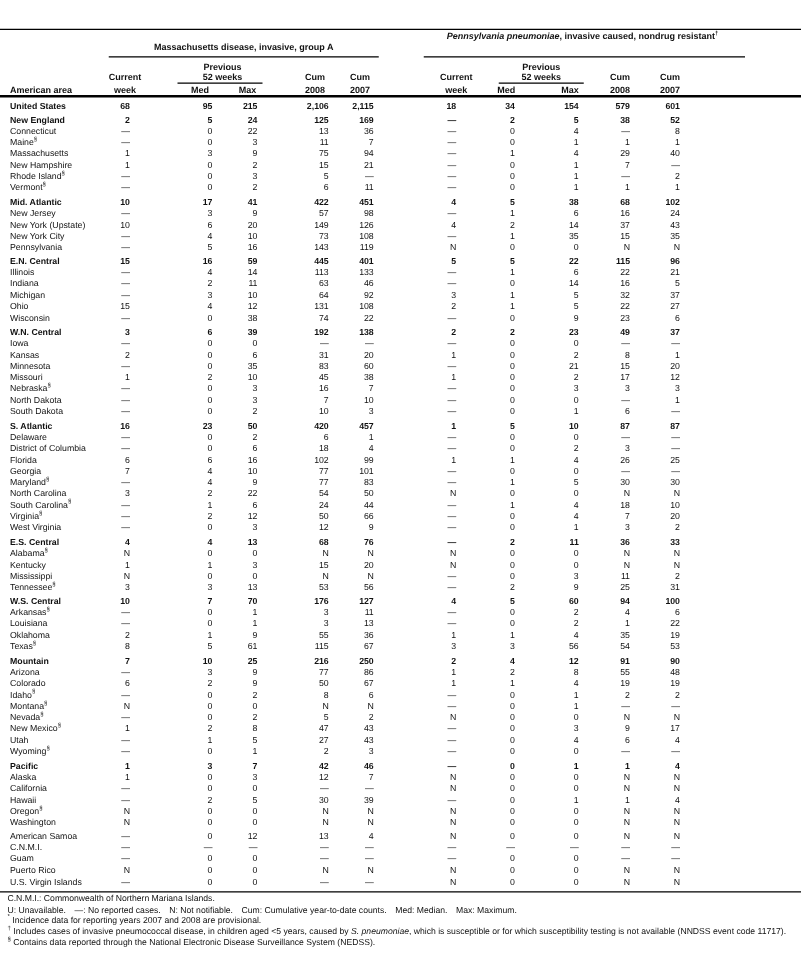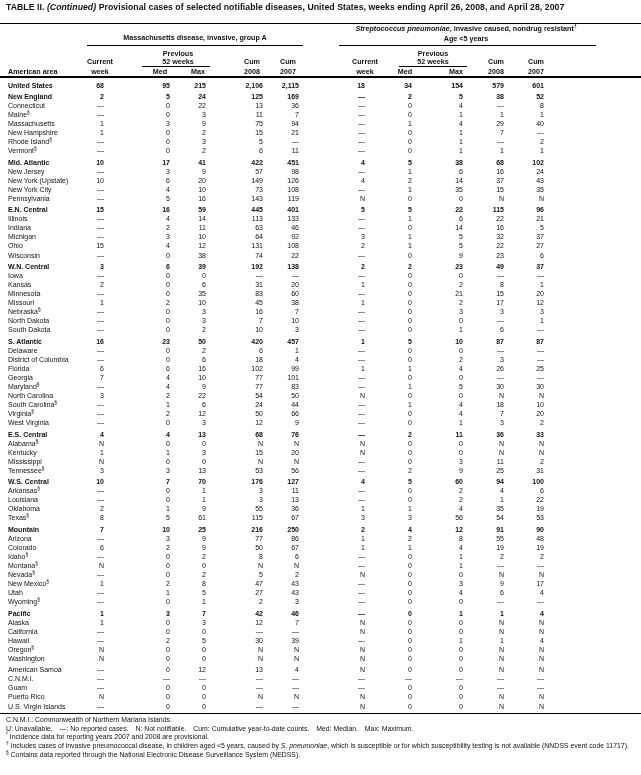--- a/index.html
+++ b/index.html
@@ -21,29 +21,27 @@
   i{font-style:italic;}
   #footnotes{position:absolute;top:716px;left:6px;width:632px;font-size:6.9px;line-height:8.65px;}
   .fn{padding-left:5px;text-indent:-5px;}
 </style>
 </head>
 <body>
 
 <div class="page">
 
   <div class="title">
-    <div><span>TABLE II. </span><i>(Continued)</i><span> Provisional cases of selected notifiable diseases, United States, weeks ending April 26, 2008, and April 28, 2007</span></div>
   </div>
   <div class="rule" style="top:22.5px;left:0;width:641px;height:1.6px"></div>
 
   <div class="glab" style="top:33px;left:87px;width:216px"><span>Massachusetts disease, invasive, group A</span></div>
   <div class="rule" style="top:44.5px;left:87px;width:216px;height:1px"></div>
 
-  <div class="glab" style="top:24px;left:335px;width:262px"><i>Streptococcus pneumoniae</i><span>, invasive caused, nondrug resistant</span><sup>†</sup></div>
-  <div class="glab" style="top:33.5px;left:335px;width:262px">Age &lt;5 years</div>
+  <div class="glab" style="top:24px;left:335px;width:262px"><i>Pennsylvania pneumoniae</i><span>, invasive caused, nondrug resistant</span><sup>†</sup></div>
   <div class="rule" style="top:45px;left:339px;width:257px;height:1px"></div>
 
   <div class="hlab" style="top:48.5px;left:146px;width:64px">Previous</div>
   <div class="hlab" style="top:57px;left:76px;width:48px">Current</div>
   <div class="hlab" style="top:57px;left:146px;width:64px">52 weeks</div>
   <div class="rule" style="top:65.8px;left:142px;width:68px;height:0.9px"></div>
   <div class="hlab" style="top:57px;left:232px;width:40px">Cum</div>
   <div class="hlab" style="top:57px;left:268px;width:40px">Cum</div>
   <div class="hlab" style="top:66.5px;left:8px;width:120px;text-align:left">American area</div>
   <div class="hlab" style="top:66.5px;left:76px;width:48px">week</div>

